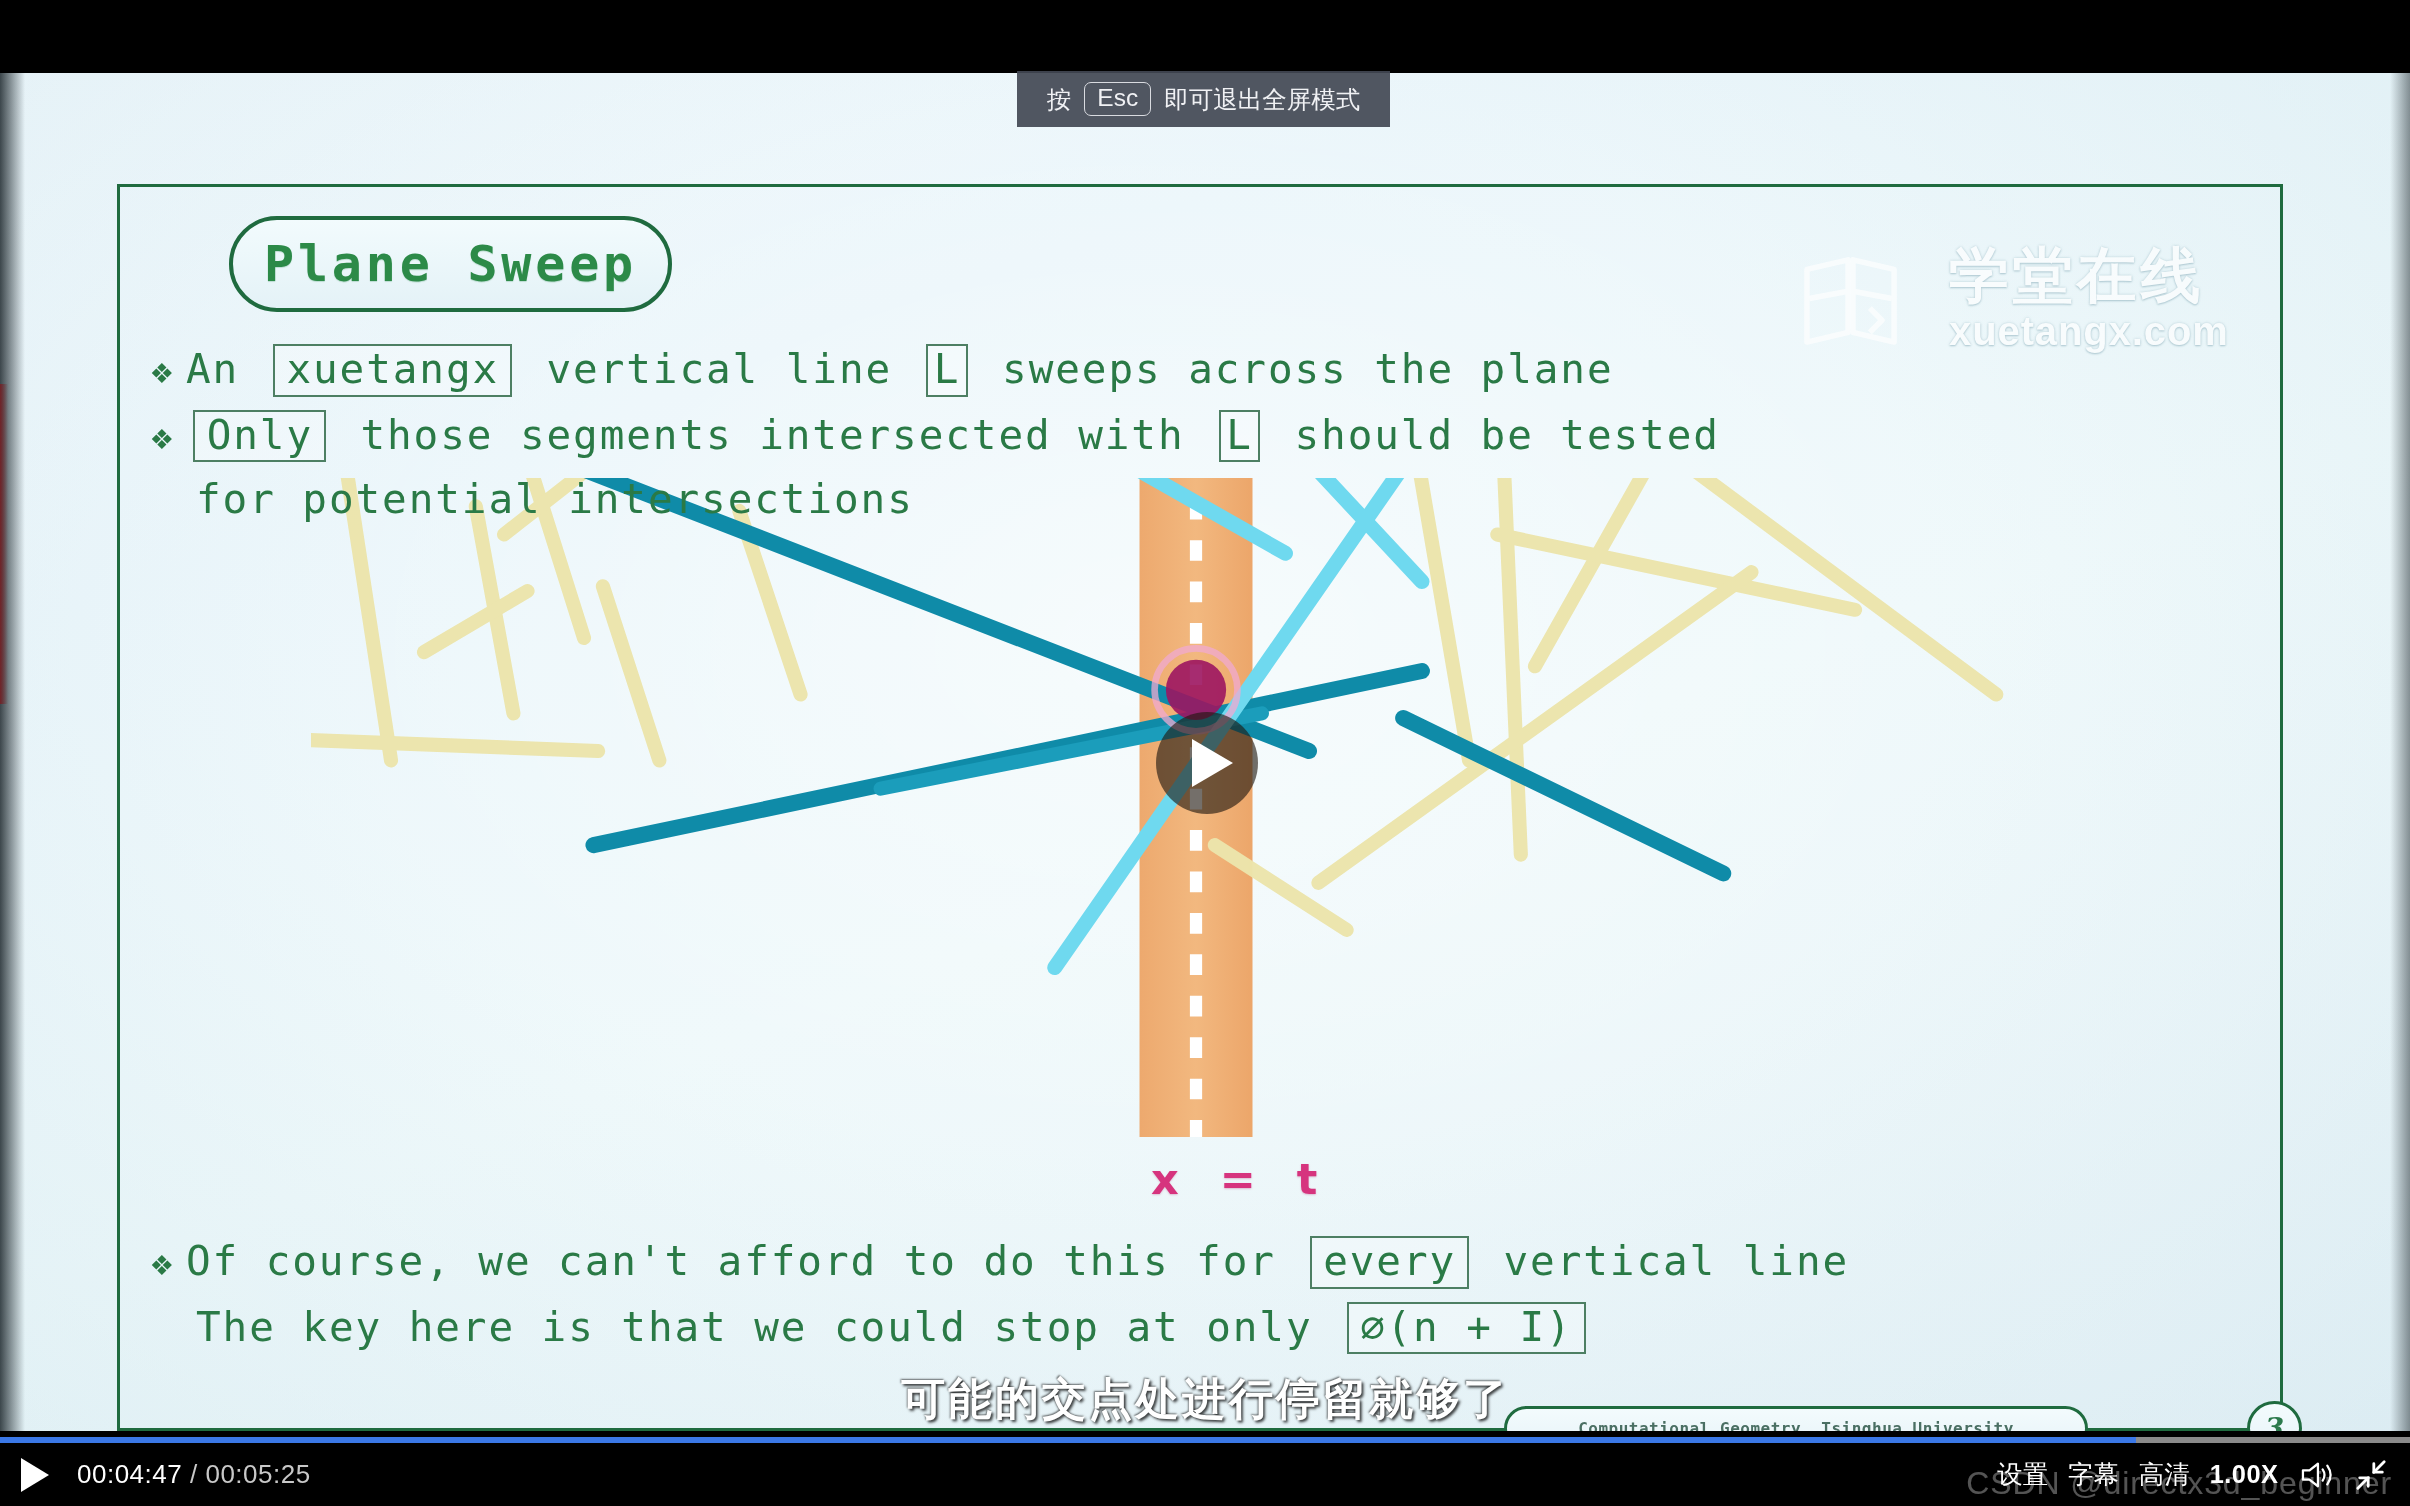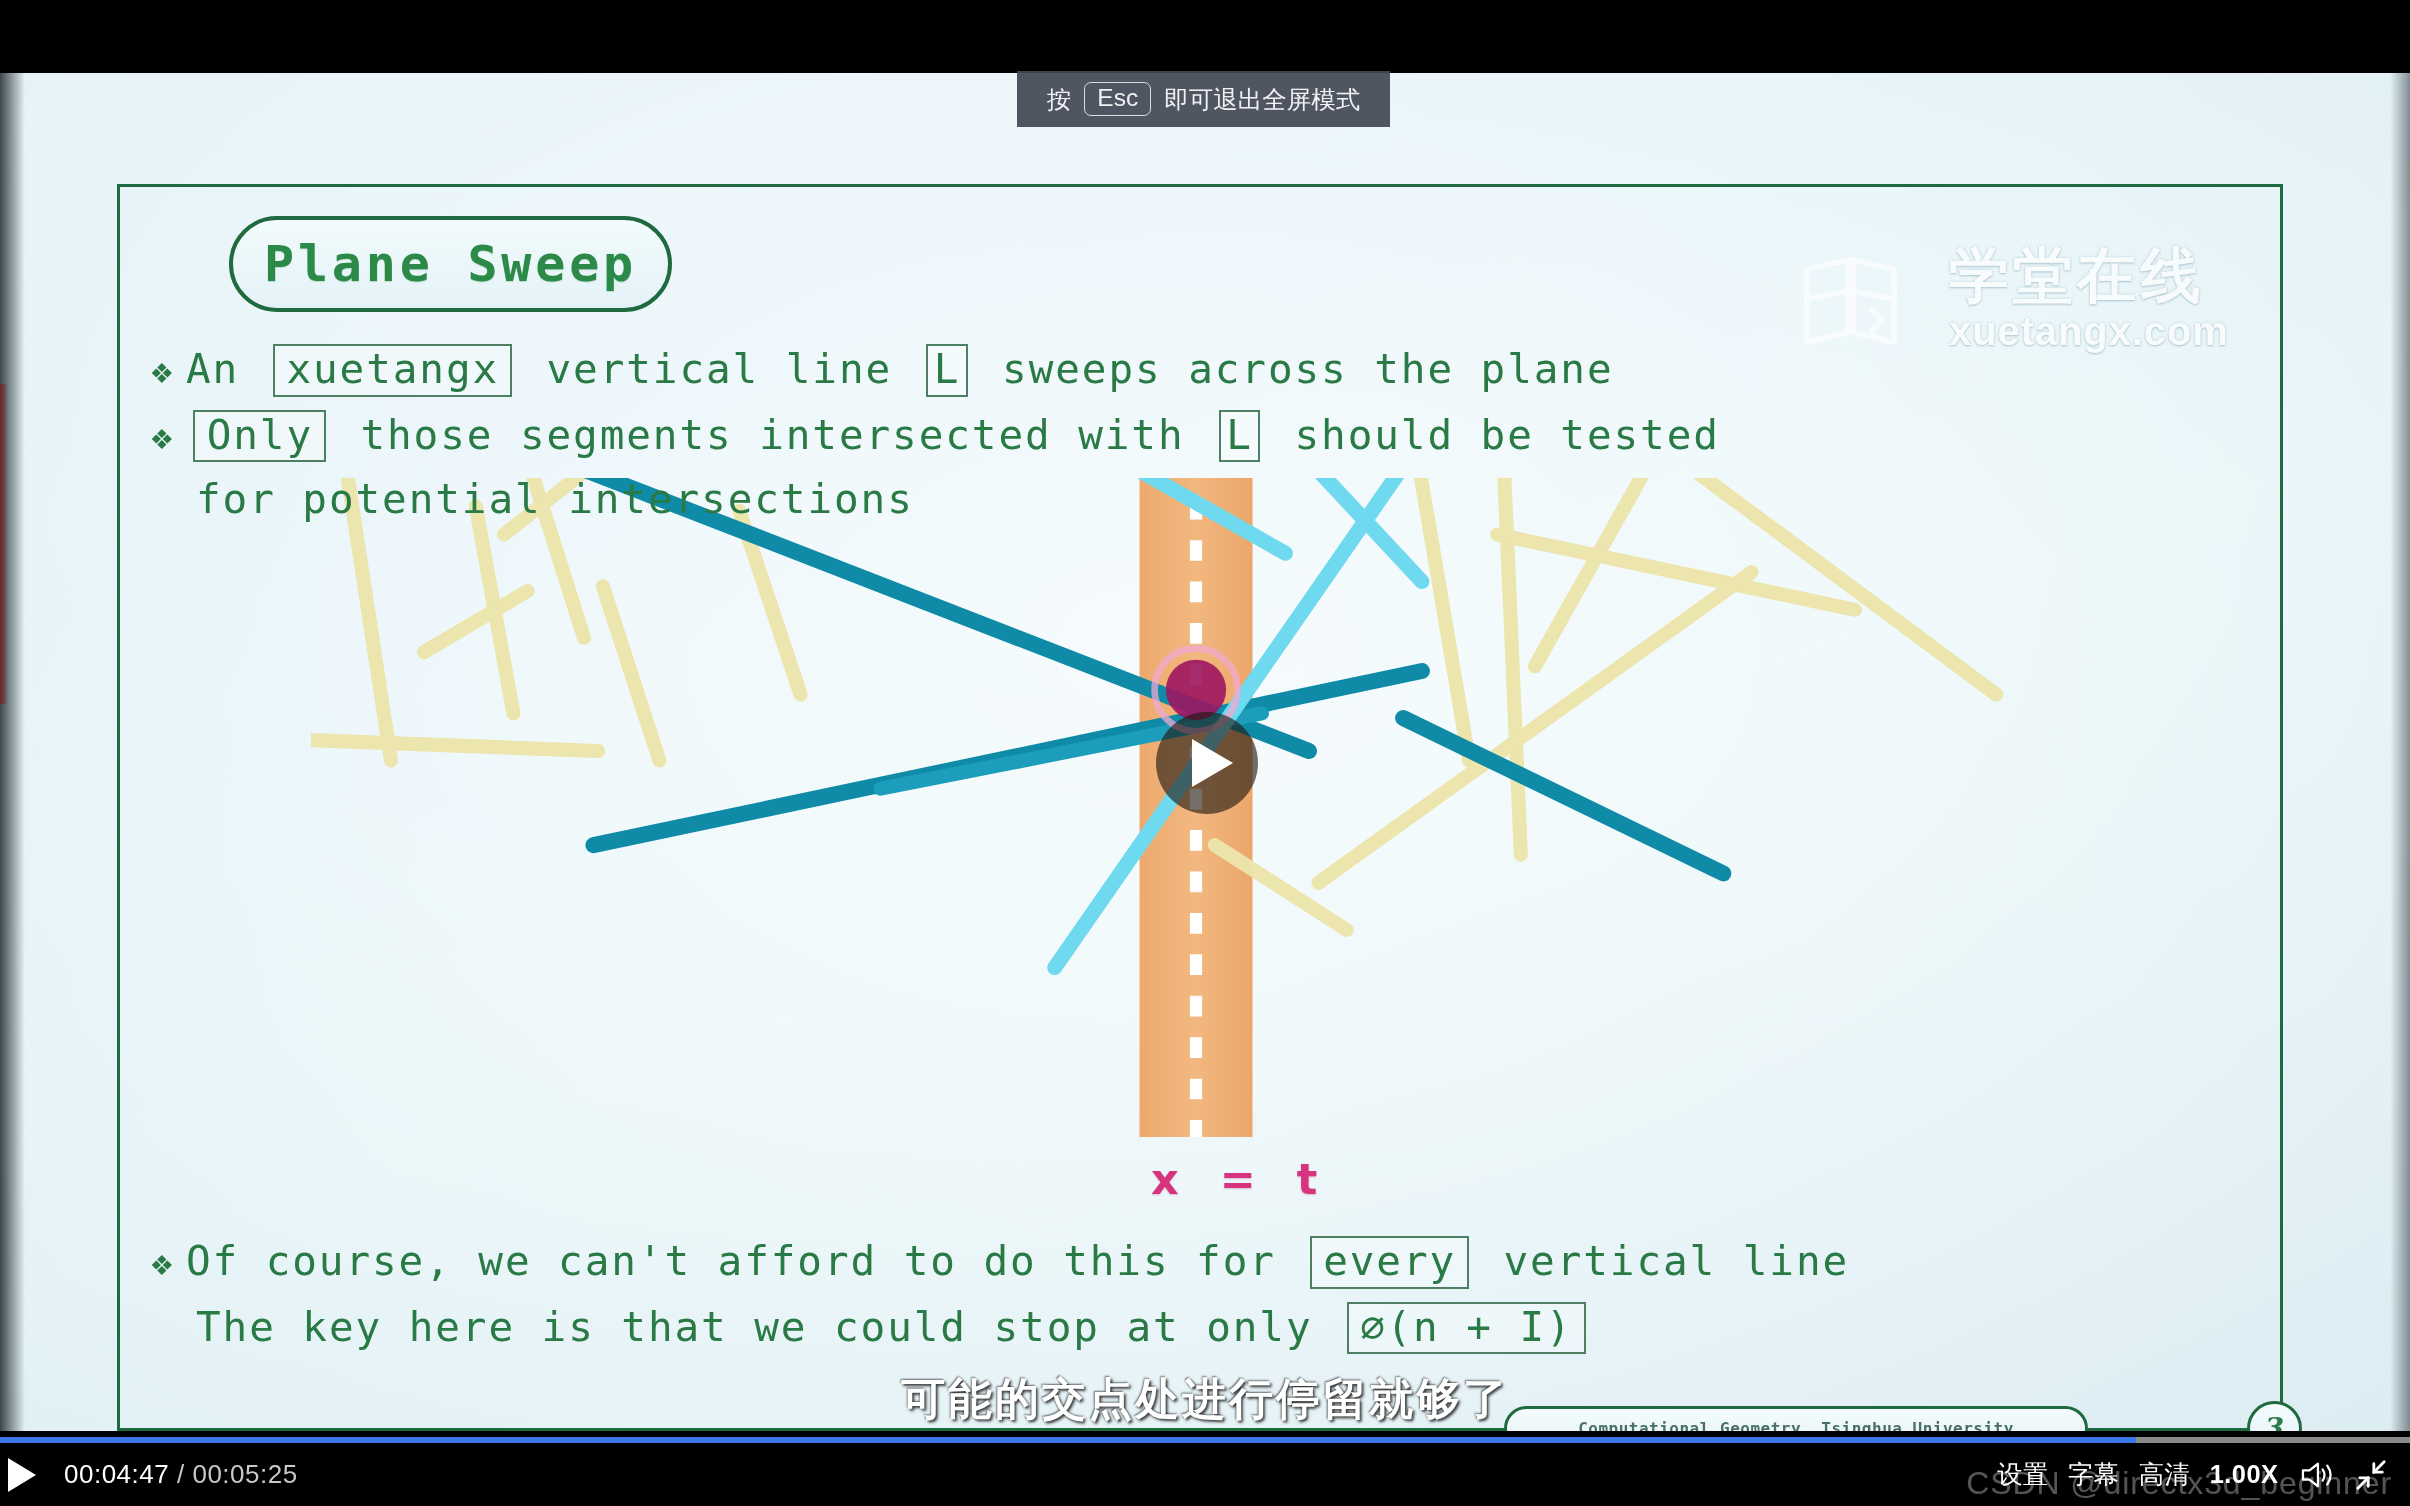--- a/index.html
+++ b/index.html
@@ -174,21 +174,21 @@
   
   .controls {
     position:absolute; left:0; top:1431px; width:2411px; height:75px;
     background:#000; z-index:50;
   }
   .progress-track {
     position:absolute; left:0; top:5.6px; width:2411px; height:6.6px;
     background:#8a8a8a; cursor:pointer;
   }
   .progress-fill { position:absolute; left:0; top:0; height:100%; background:#3b78e7; }
-  .ctl-left { position:absolute; left:0; top:12.2px; height:63px; display:flex; align-items:center; padding-left:8px; gap:28px; }
+  .ctl-left { position:absolute; left:0; top:12.2px; height:63px; display:flex; align-items:center; padding-left:21px; gap:28px; }
   .play-btn { width:0;height:0;border-left:28px solid #fff;border-top:17px solid transparent;border-bottom:17px solid transparent; cursor:pointer; }
   .time-text { color:#fff; font-size:26px; letter-spacing:0.5px; }
   .time-text .total { color:#c8c8c8; }
 
   .ctl-right { position:absolute; right:0; top:12.2px; height:63px; display:flex; align-items:center; padding-right:24.5px; gap:20px; }
   .ctl-item { color:#fff; font-size:25.4px; cursor:pointer; white-space:nowrap; }
   .speed-item { font-size:25.4px; font-weight:700; letter-spacing:0.5px; }
   .vol-icon svg, .exit-icon svg { display:block; }
 
   .csdn-watermark {

